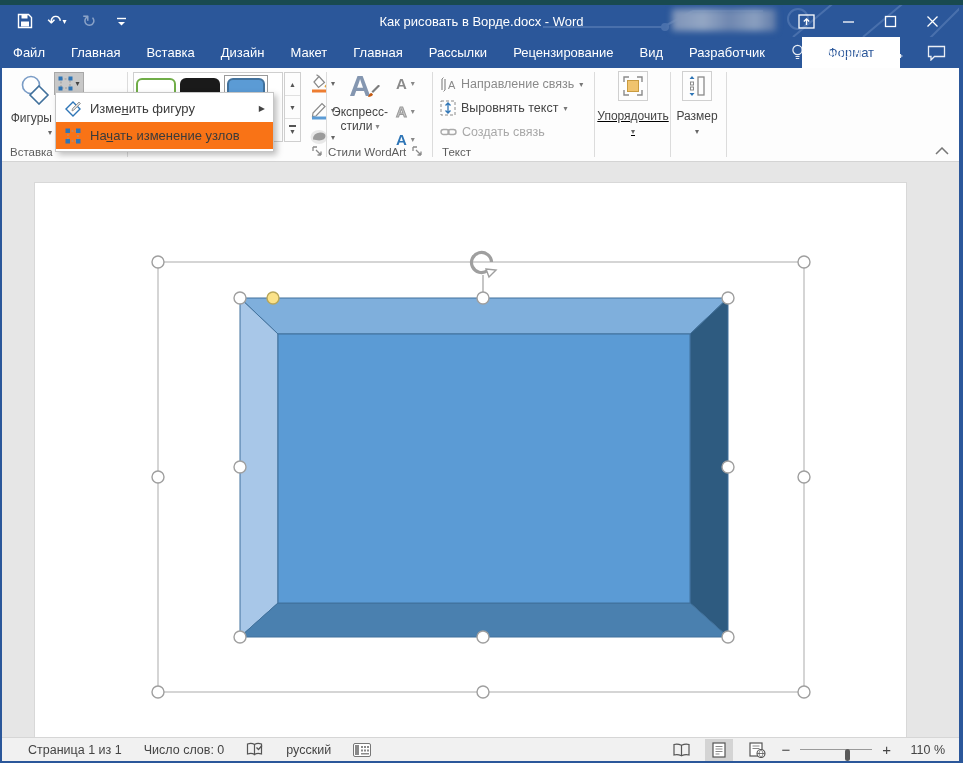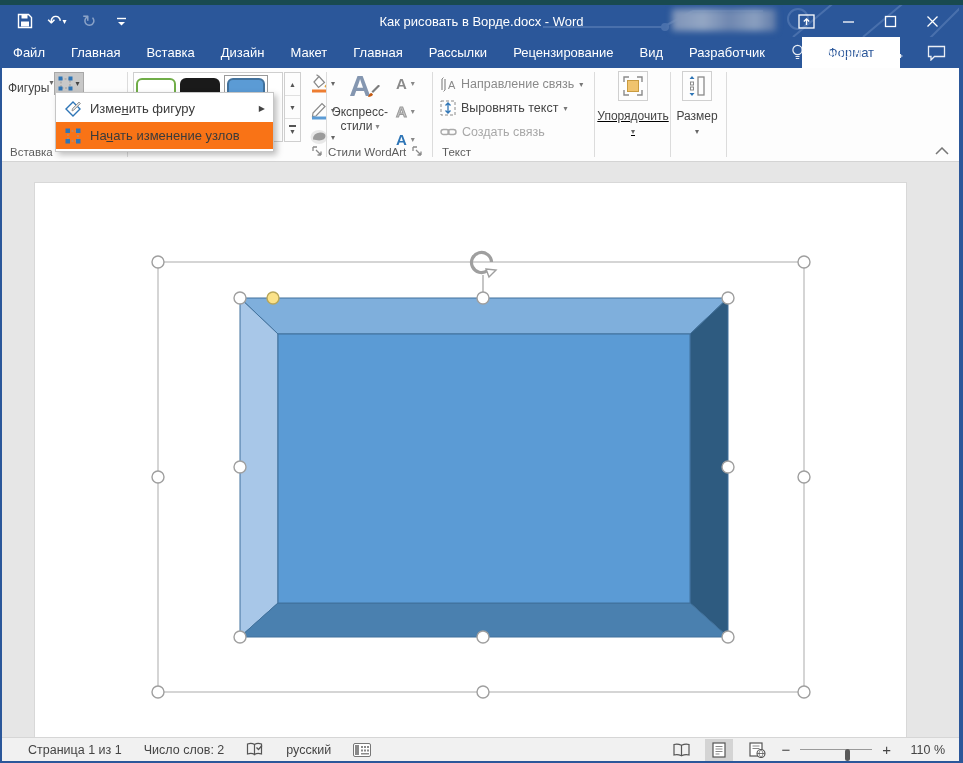--- a/index.html
+++ b/index.html
@@ -32,21 +32,21 @@
   .tab.active { background:#fff; color:#2b579a; margin-left:24px; padding:0 26px; }
   .tab-right { position:absolute; right:8px; top:0; height:31px; display:flex; align-items:center; gap:6px; color:rgba(255,255,255,.85); font-size:13px; }
   .tab-right .grp { display:flex; align-items:center; gap:6px; padding:0 9px; }
 
   
   .ribbon { position:absolute; left:2px; top:68px; width:957px; height:94px; background:#fdfdfd; border-bottom:1px solid #d4d4d4; z-index:40;}
   .grp-label { position:absolute; bottom:3px; font-size:11.5px; color:#5c5c5c; text-align:left; white-space:nowrap; }
   .vsep { position:absolute; top:4px; bottom:4px; width:1px; background:#dcdcdc; }
   .launcher { position:absolute; bottom:4px; width:11px; height:11px; }
 
-  .shapes-btn { position:absolute; left:6px; top:3px; width:44px; height:82px; display:flex; flex-direction:row; align-items:flex-start; padding-top:4px; }
+  .shapes-btn { position:absolute; left:6px; top:3px; width:44px; height:82px; display:flex; flex-direction:column; align-items:flex-end; padding-top:4px; }
   .shapes-btn .lbl { font-size:12px; color:#444; margin-top:6px; }
   .shapes-btn .caret { color:#666; font-size:8px; margin-top:3px; }
 
   .editshape-btn { position:absolute; left:52px; top:4px; width:30px; height:23px; background:#c8c8c8; border:1px solid #a8a8a8; display:flex; align-items:center; justify-content:center; gap:2px; }
   .editshape-btn .caret{ font-size:8px; color:#444; }
 
   
   .gallery { position:absolute; left:131px; top:4px; width:150px; height:70px; border:1px solid #cfcfcf; background:#fff; display:flex; }
   .thumb { width:40px; height:58px; margin:5px 2px; border-radius:6px; }
   .thumb.green { background:#fff; border:2px solid #70ad47; }
@@ -443,21 +443,21 @@
         <circle cx="481" cy="474" r="6"></circle>
         <circle cx="726" cy="474" r="6"></circle>
         <circle cx="271" cy="135" r="6" fill="#fbe289" stroke="#b9a75a"></circle>
       </g>
     </svg>
   </div>
 
   <div class="statusbar">
     <div class="sb-left">
       <span>Страница 1 из 1</span>
-      <span>Число слов: 2</span>
+      <span>Число слов: 0</span>
       <svg width="18" height="15" viewBox="0 0 18 15">
         <path d="M1.5 2 q4 -1.5 7 0.5 v10 q-3 -2 -7 -0.5 z M15.5 2 q-4 -1.5 -7 0.5 v10 q3 -2 7 -0.5 z" fill="none" stroke="#555" stroke-width="1.2"></path>
         <path d="M10.5 5.5 l2 2 l3.5 -4" stroke="#555" stroke-width="1.3" fill="none"></path>
       </svg>
       <span>русский</span>
       <svg width="18" height="14" viewBox="0 0 18 14">
         <rect x="0.5" y="0.5" width="17" height="13" rx="1.5" fill="#fff" stroke="#777"></rect>
         <rect x="2" y="2" width="4" height="10" fill="#8a8a8a"></rect>
         <g fill="#8a8a8a">
             <rect x="8" y="3" width="2" height="2"></rect>

